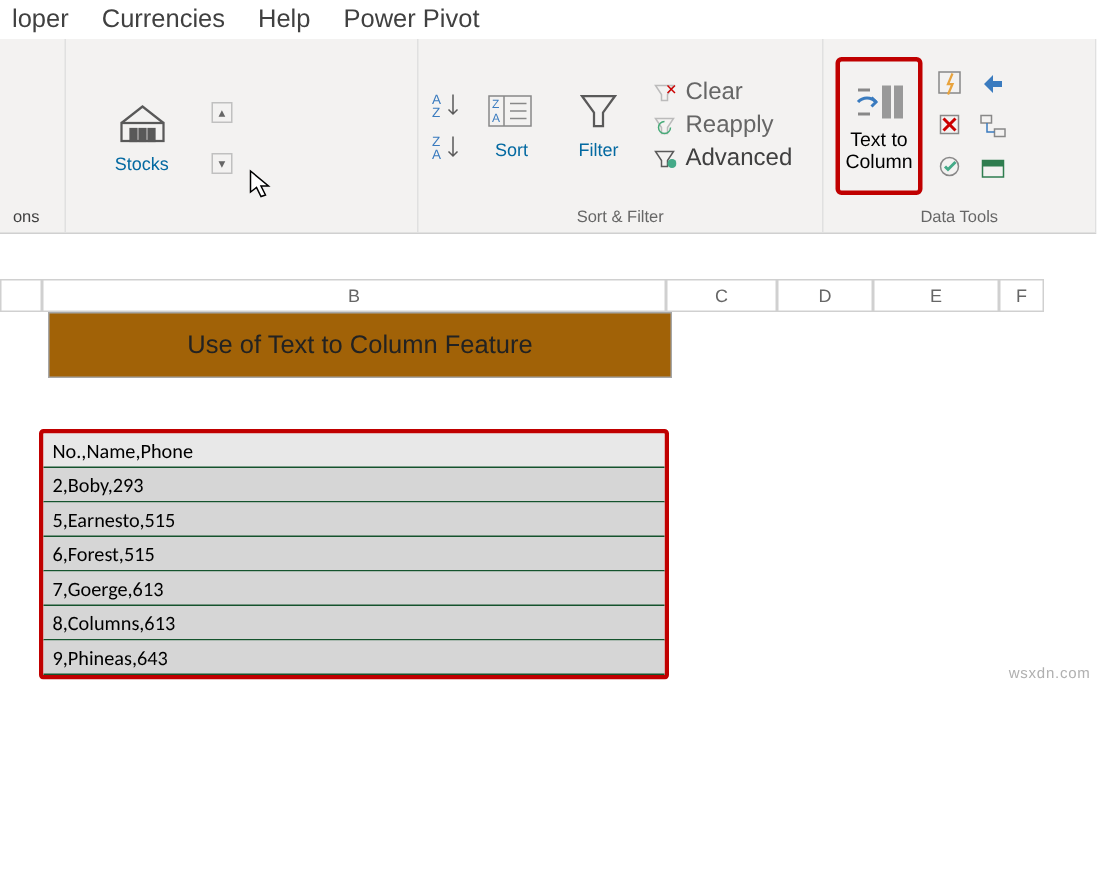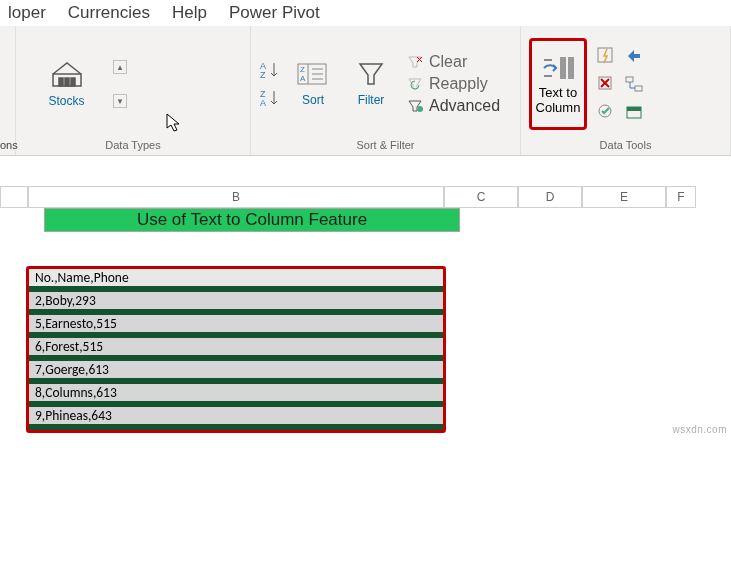--- a/index.html
+++ b/index.html
@@ -8,21 +8,21 @@
   
   .menubar { height: 26px; display: flex; align-items: center; padding: 0 8px; gap: 22px; }
   .menubar span { color: #404040; font-size: 17px; }
 
   
   .ribbon { background: #f3f2f1; border-bottom: 1px solid #d0d0d0; display: flex; height: 130px; }
   .ribbon-group { display: flex; flex-direction: column; justify-content: space-between; border-right: 1px solid #e0e0e0; padding: 4px 8px 2px 8px; }
   .ribbon-group-label { text-align: center; color: #666; font-size: 11px; padding: 2px 0; }
   .ribbon-body { flex: 1; display: flex; align-items: center; }
 
-  .addons-group { width: 16px; padding-left: 0;}
+  .addons-group { width: 44px; padding-left: 0;}
   .addons-group span { color:#404040; }
 
   .datatypes-group { width: 235px; }
   .bigbtn { display: flex; flex-direction: column; align-items: center; justify-content: center; width: 85px; height: 80px; gap: 6px; }
   .bigbtn .lbl { font-size: 12px; color: #0369a1; text-align:center; line-height:1.1; }
   .tinybtns { display:flex; flex-direction:column; gap:20px; margin-left:4px; }
   .tinychev { width:14px; height:14px; display:flex; align-items:center; justify-content:center; border:1px solid #c0c0c0; font-size:9px; color:#666;}
   
   .sortfilter-group { width: 270px; }
   .sf-col1 { display:flex; flex-direction:column; gap:6px; align-items:center; }
@@ -42,24 +42,24 @@
 
   
   .sheet-wrap { padding-top: 30px; }
   .col-headers { display:flex; height:22px; }
   .rowhdr-spacer { width:28px; border:1px solid #d0d0d0; background:#fff;}
   .colhdr { border:1px solid #d0d0d0; background:#fff; text-align:center; color:#666; font-size:12px; display:flex; align-items:center; justify-content:center;}
   .colB { width:416px;} .colC{width:74px;} .colD{width:64px;} .colE{width:84px;} .colF{width:30px;}
 
   .sheet-body { position:relative; }
   .title-row { display:flex; }
-  .title-cell { width:416px; margin-left:44px; height:24px; background:#22c55e; border:1px solid #a6a6a6; display:flex; align-items:center; justify-content:center; font-size:17px; color:#222;}
+  .title-cell { width:416px; margin-left:32px; height:44px; background:#a16207; border:1px solid #a6a6a6; display:flex; align-items:center; justify-content:center; font-size:17px; color:#222;}
   
   .data-block { margin-top: 34px; margin-left: 26px; width: 420px; border: 3px solid #c00000; border-radius: 3px; }
-  .data-row { height: 23px; background:#d6d6d6; border-bottom:6px solid #14532d; display:flex; align-items:center; padding-left:6px; font-size:13.5px; font-family: Calibri, Arial, sans-serif; color:#000;text-align:center;}
+  .data-row { height: 23px; background:#d6d6d6; border-bottom:1px solid #14532d; display:flex; align-items:center; padding-left:6px; font-size:13.5px; font-family: Calibri, Arial, sans-serif; color:#000;text-align:center;}
   .data-row:first-child { background:#e8e8e8; }
   
   .watermark { position:absolute; right:4px; bottom:-2px; font-size:10px; color:#b0b0b0; letter-spacing:0.5px;margin-top:47px;}
 
   svg { display:block; }
 </style>
 </head>
 <body>
 
 <div class="menubar">
@@ -90,21 +90,20 @@
           </g>
             </svg>
         </span>
         <span class="lbl">Stocks</span>
       </div>
       <div class="tinybtns">
         <div class="tinychev">▴</div>
         <div class="tinychev">▾</div>
       </div>
     </div>
-    <div class="ribbon-group-label">Data Types</div>
   </div>
 
   <div class="ribbon-group sortfilter-group">
     <div class="ribbon-body">
       <div class="sf-col1">
         <div class="sf-icon">
           <svg width="22" height="20">
               <text x="0" y="9" font-size="9" fill="#3a7bbf">A</text>
               <text x="0" y="18" font-size="9" fill="#3a7bbf">Z</text>
               <path d="M14 3 L14 16 M11 13 L14 16 L17 13" stroke="#595959" fill="none"></path>

